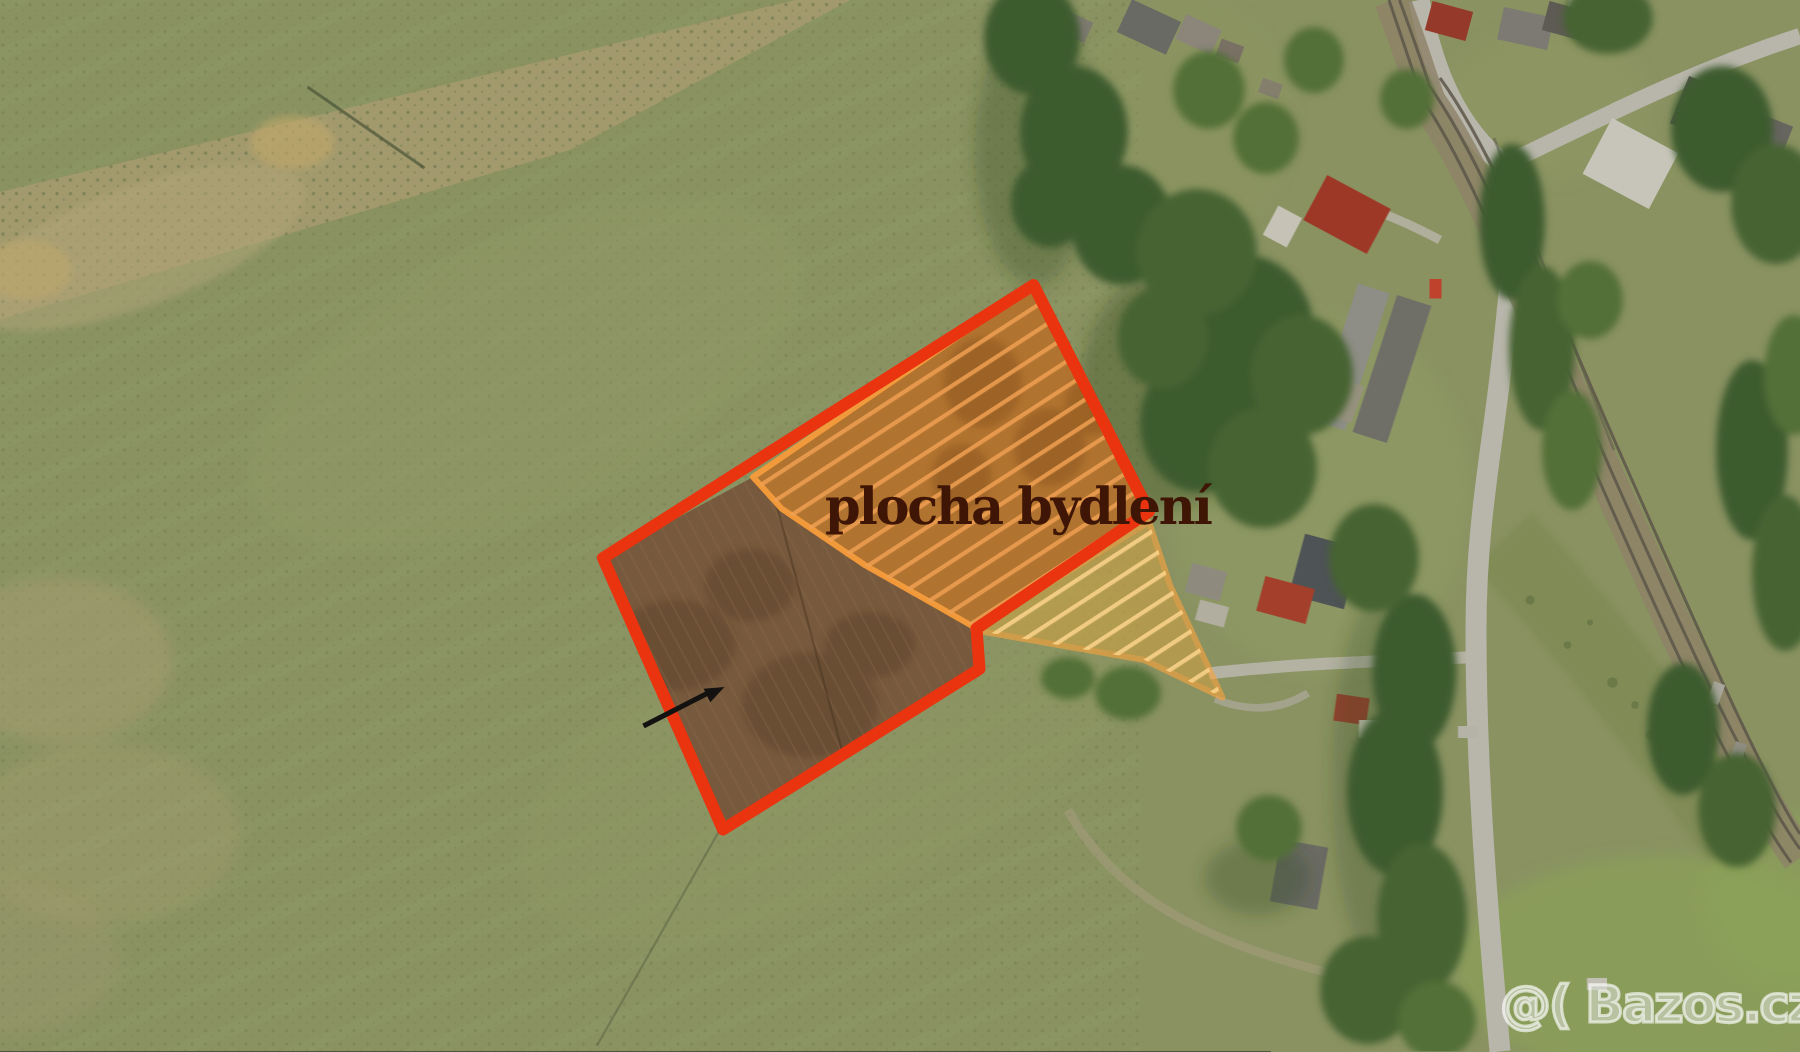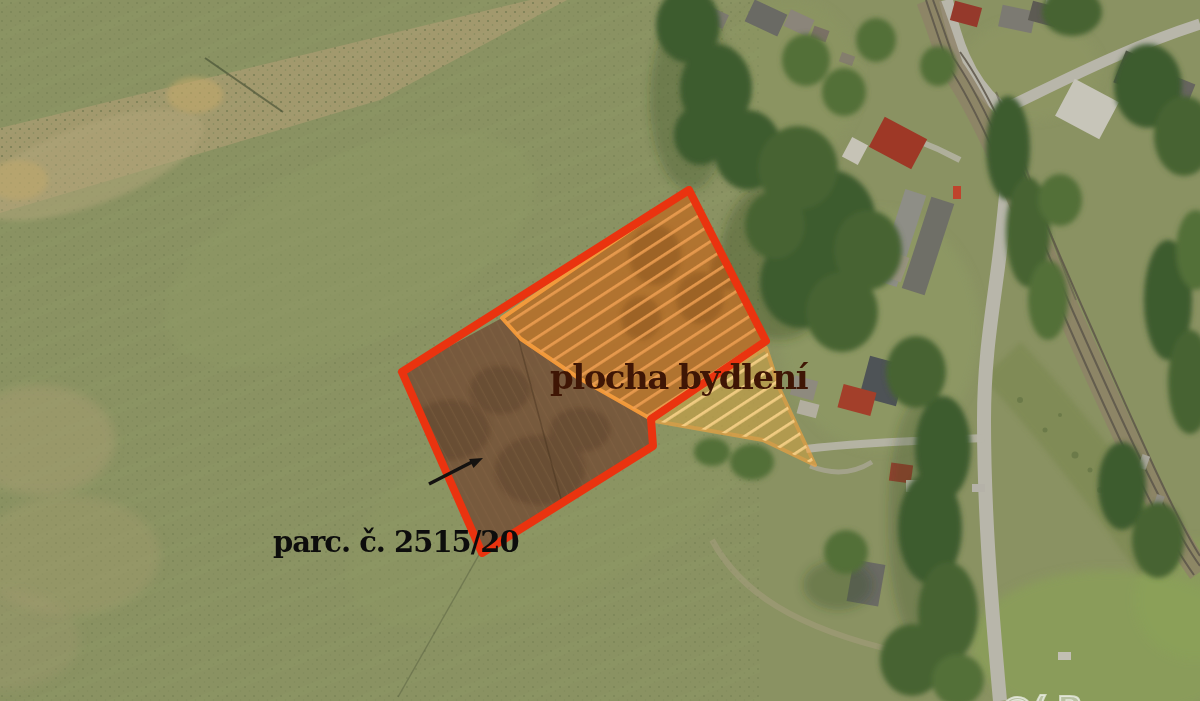--- a/index.html
+++ b/index.html
@@ -1,19 +1,19 @@
 <!DOCTYPE html>
 <html><head>
 <meta charset="utf-8">
 <style>
   html,body{margin:0;padding:0;background:#222;}
   .stage{position:relative;width:1200px;height:701px;overflow:hidden;
          font-family:"DejaVu Sans",sans-serif;}
   .stage svg{position:absolute;left:0;top:0;}
-  .map-label{position:absolute;white-space:nowrap;pointer-events:none;margin-top:39px;}
+  .map-label{position:absolute;white-space:nowrap;pointer-events:none;}
   .area-label{left:550px;top:318px;font:600 34px "DejaVu Serif",serif;
               letter-spacing:-1.5px;color:#3f1605;}
   .parcel-label{left:273px;top:486px;font:bold 29px "DejaVu Serif",serif;
               letter-spacing:-1px;color:#0d0d0c;}
   .watermark{left:1000px;top:650px;font:bold 34px "DejaVu Sans",sans-serif;
               letter-spacing:-1.5px;color:rgba(170,180,155,0.30);
               -webkit-text-stroke:2px rgba(255,255,255,0.62);
               text-shadow:0 0 1px rgba(255,255,255,0.45);}
 </style>
 </head>
@@ -250,15 +250,14 @@
 
   <polygon fill="none" stroke-linejoin="round" points="689,190 766,341 651,419 653,446 482,553 402,372" stroke="#ea330f" stroke-width="8"></polygon>
 
   <g>
     <line stroke-width="3.5" x1="429" y1="484" x2="472" y2="462" stroke="#141210"></line>
     <polygon points="483,458 473.5,468.1 469.1,459.1" fill="#141210"></polygon>
   </g>
 </svg>
 
 <div class="map-label area-label">plocha bydlení</div>
-<div class="map-label parcel-label">parc. č. 2515/20</div>
 <div class="map-label watermark">@( Bazos.cz</div>
 </div>
 
 </body></html>

